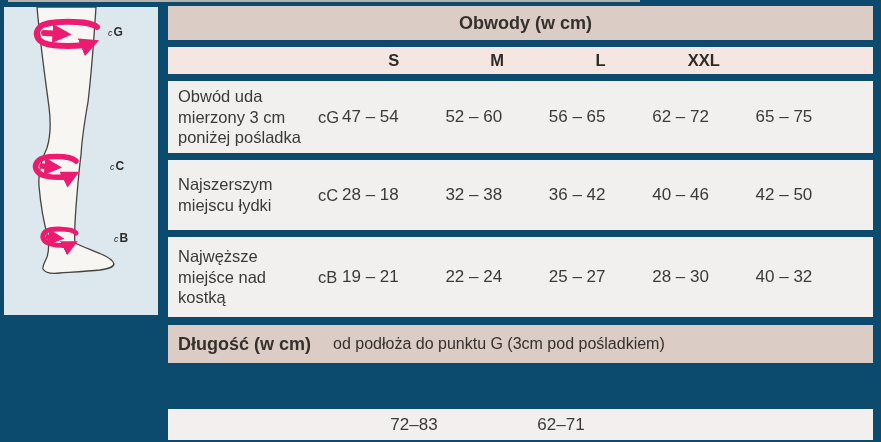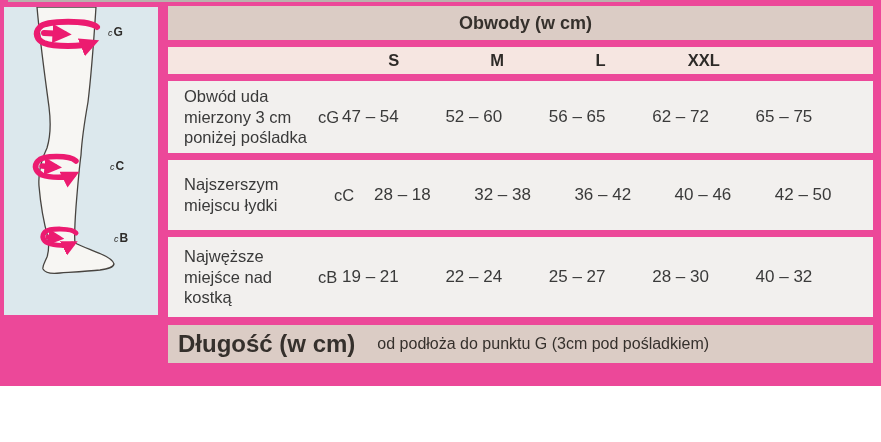--- a/index.html
+++ b/index.html
@@ -1,17 +1,17 @@
 <!DOCTYPE html>
 <html><head>
 <meta charset="utf-8">
 <style>
   html,body{margin:0;padding:0;background:#ffffff;}
   #stage{
-    position:relative;width:881px;height:386px;background:#ec4899;
+    position:relative;width:881px;height:442px;background:#0c4a6e;
     font-family:"Liberation Sans","DejaVu Sans",sans-serif;
     color:#3a3a3a;overflow:hidden;
   }
   
   .top-line{position:absolute;left:8px;top:0;width:632px;height:2px;background:#b9b2ae;}
 
   
   .leg-panel{position:absolute;left:4px;top:7px;width:154px;height:308px;background:#dce8ed;}
   .leg-panel svg{position:absolute;left:0;top:0;}
   .leg-label{position:absolute;font-size:12px;font-weight:bold;color:#2e2c2a;line-height:1;}
@@ -29,28 +29,28 @@
 
   .obwody-header{top:6px;height:34px;display:flex;align-items:center;padding-left:10px;
     font-weight:bold;font-size:18px;color:#35302c;justify-content:center;}
 
   .grid7{display:grid;grid-template-columns:150px 24px repeat(5,1fr);padding-right:14px;}
   .size-header{top:47px;height:27px;align-items:center;}
   .size-cell{text-align:center;font-weight:bold;font-size:16.5px;color:#2e2b28;}
 
   .data-row{align-items:center;font-size:17px;}
   .row1{top:81px;height:72px;}
-  .row2{top:160px;height:70px;gap:16px;}
+  .row2{top:160px;height:70px;}
   .row3{top:237px;height:80px;}
-  .row-label{padding-left:16px;white-space:pre-line;line-height:1.25;font-size:16.5px;}
+  .row-label{padding-left:10px;white-space:pre-line;line-height:1.25;font-size:16.5px;}
   .row-code{font-size:16.5px;}
   .val-cell{text-align:left;font-size:17px;}
 
   .dlugosc-header{top:325px;height:38px;display:flex;align-items:center;padding-left:10px;}
-  .dlugosc-header .t-bold{font-weight:bold;font-size:24px;color:#35302c;}
+  .dlugosc-header .t-bold{font-weight:bold;font-size:18px;color:#35302c;}
   .dlugosc-header .t-rest{font-size:16px;margin-left:22px;color:#35302c;}
 
   .grid-len{display:grid;grid-template-columns:160px 140px 7px 140px 1fr;align-items:center;}
   .len-header{top:370px;height:32px;}
   .len-col{text-align:center;font-weight:bold;font-size:17px;color:#2e2b28;}
   .len-values{top:409px;height:31px;padding-left:16px;}
   .len-val{text-align:center;font-size:17px;}
 </style>
 </head>
 <body>

